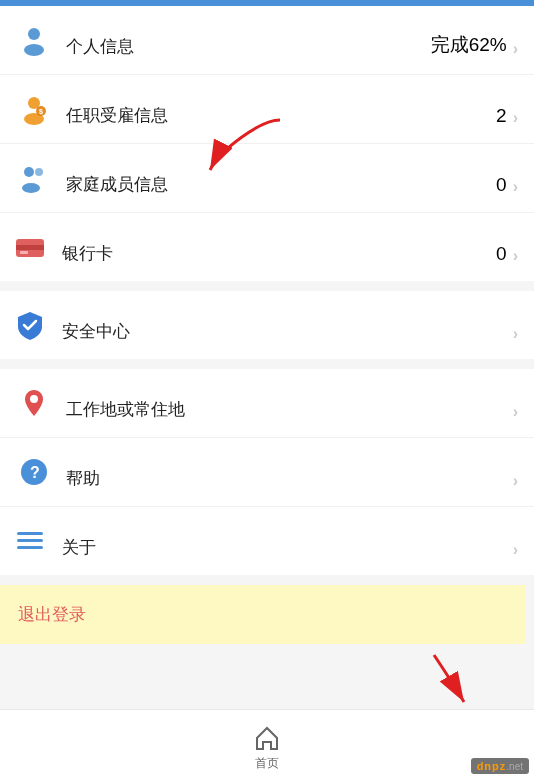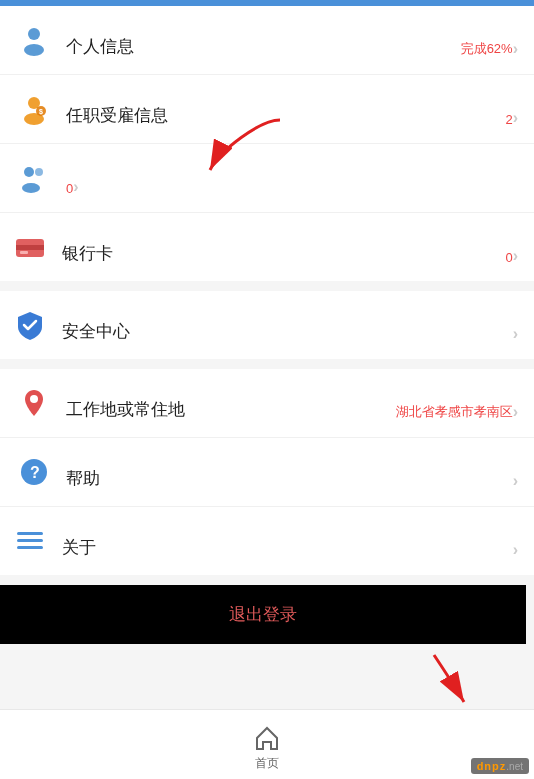--- a/index.html
+++ b/index.html
@@ -49,36 +49,37 @@
     }
 
     .menu-label {
       flex: 1;
       font-size: 17px;
       color: #222;
       font-weight: 400;
     }
 
     .menu-value {
-      font-size: 13px;
-      color: #ef4444;
+      font-size: 19px;
+      color: #000000;
+      margin-right: 6px;
     }
 
     .chevron {
       color: #ccc;
       font-size: 16px;
       font-weight: bold;
     }
 
     
     .logout-section {
-      background: #000000;
+      background: #fef9c3;
       margin: 0 8px 10px 0;
       display: flex;
-      justify-content: center;
+      justify-content: flex-start;
       padding: 18px;
     }
 
     .logout-btn {
       color: #e05a5a;
       font-size: 17px;
       background: none;
       border: none;
       cursor: pointer;
     }
@@ -164,20 +165,21 @@
   </div>
 
   <div class="menu-item">
     <div class="menu-icon icon-family">
       <svg width="32" height="32" viewBox="0 0 32 32" fill="none">
         <circle cx="11" cy="10" r="5" fill="#5b9bd5"></circle>
         <circle cx="21" cy="10" r="4" fill="#5b9bd5" opacity="0.7"></circle>
         <ellipse cx="13" cy="26" rx="9" ry="5" fill="#5b9bd5"></ellipse>
       </svg>
     </div>
+    <span class="menu-label">家庭成员信息</span>
     <span class="menu-value">0</span>
     <span class="chevron">›</span>
   </div>
 
   <div class="menu-item">
     <div class="menu-icon">
       <svg width="32" height="32" viewBox="0 0 32 32" fill="none">
         <rect x="2" y="8" width="28" height="18" rx="3" fill="#e06060"></rect>
         <rect x="2" y="14" width="28" height="5" fill="#c04040"></rect>
         <rect x="6" y="20" width="8" height="3" rx="1" fill="#f9b0b0"></rect>
@@ -206,21 +208,20 @@
 <div class="menu-section">
 
   <div class="menu-item">
     <div class="menu-icon">
       <svg width="32" height="32" viewBox="0 0 32 32" fill="none">
         <path d="M16 3 C11 3 7 7 7 12 C7 19 16 29 16 29 C16 29 25 19 25 12 C25 7 21 3 16 3 Z" fill="#e05050"></path>
         <circle cx="16" cy="12" r="4" fill="white"></circle>
       </svg>
     </div>
     <span class="menu-label">工作地或常住地</span>
-    <span class="menu-value">湖北省孝感市孝南区</span>
     <span class="chevron">›</span>
   </div>
 
   <div class="menu-item">
     <div class="menu-icon">
       <svg width="32" height="32" viewBox="0 0 32 32" fill="none">
         <circle cx="16" cy="16" r="13" fill="#4A90D9"></circle>
         <text x="12" y="22" font-size="16" fill="white" font-weight="bold">?</text>
       </svg>
     </div>

